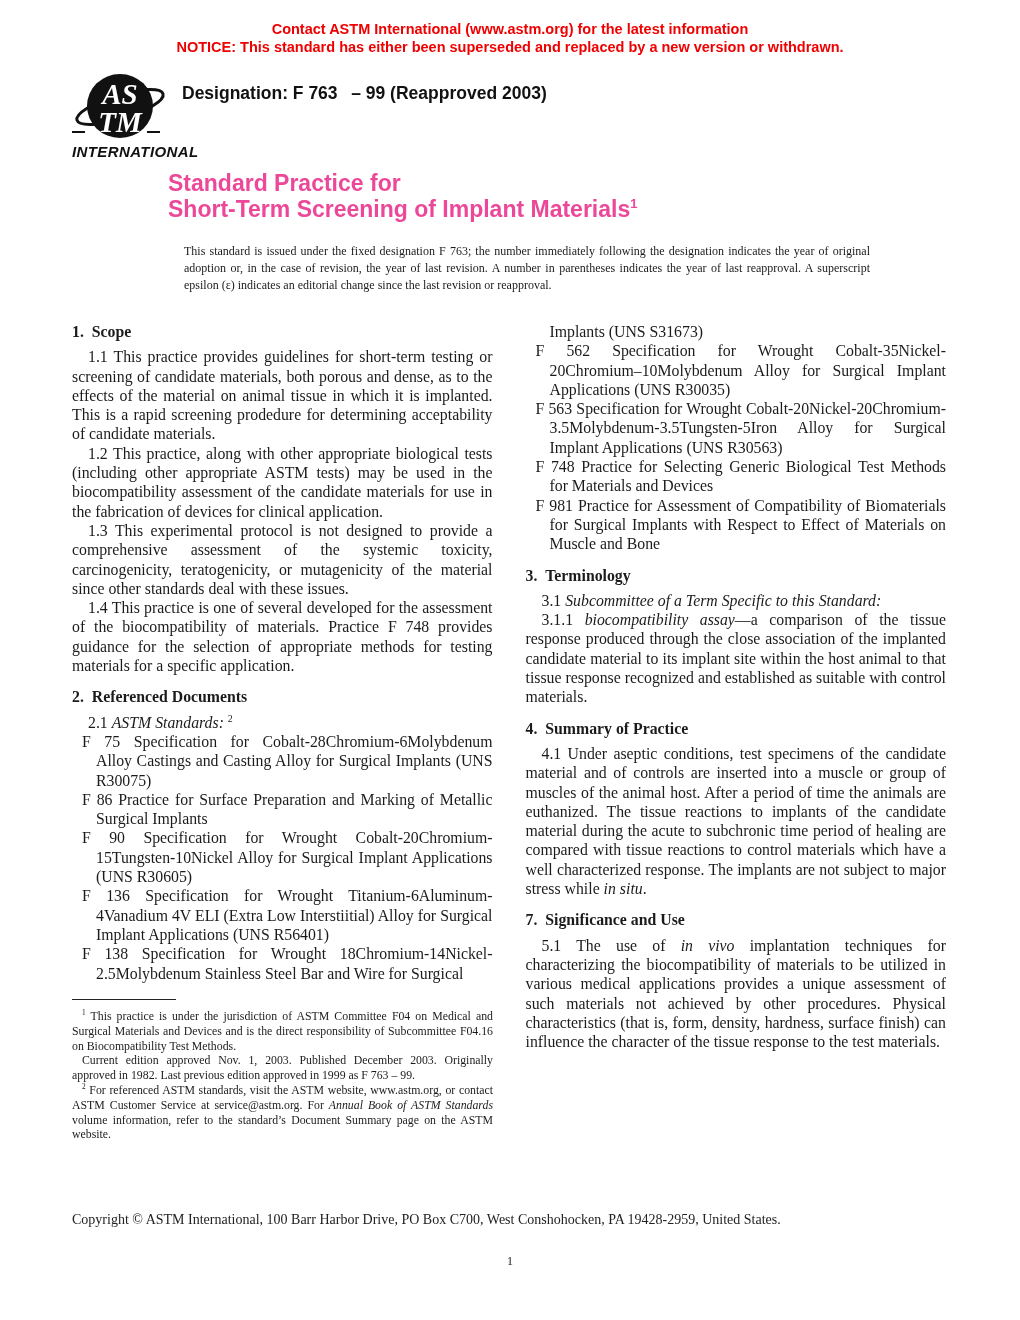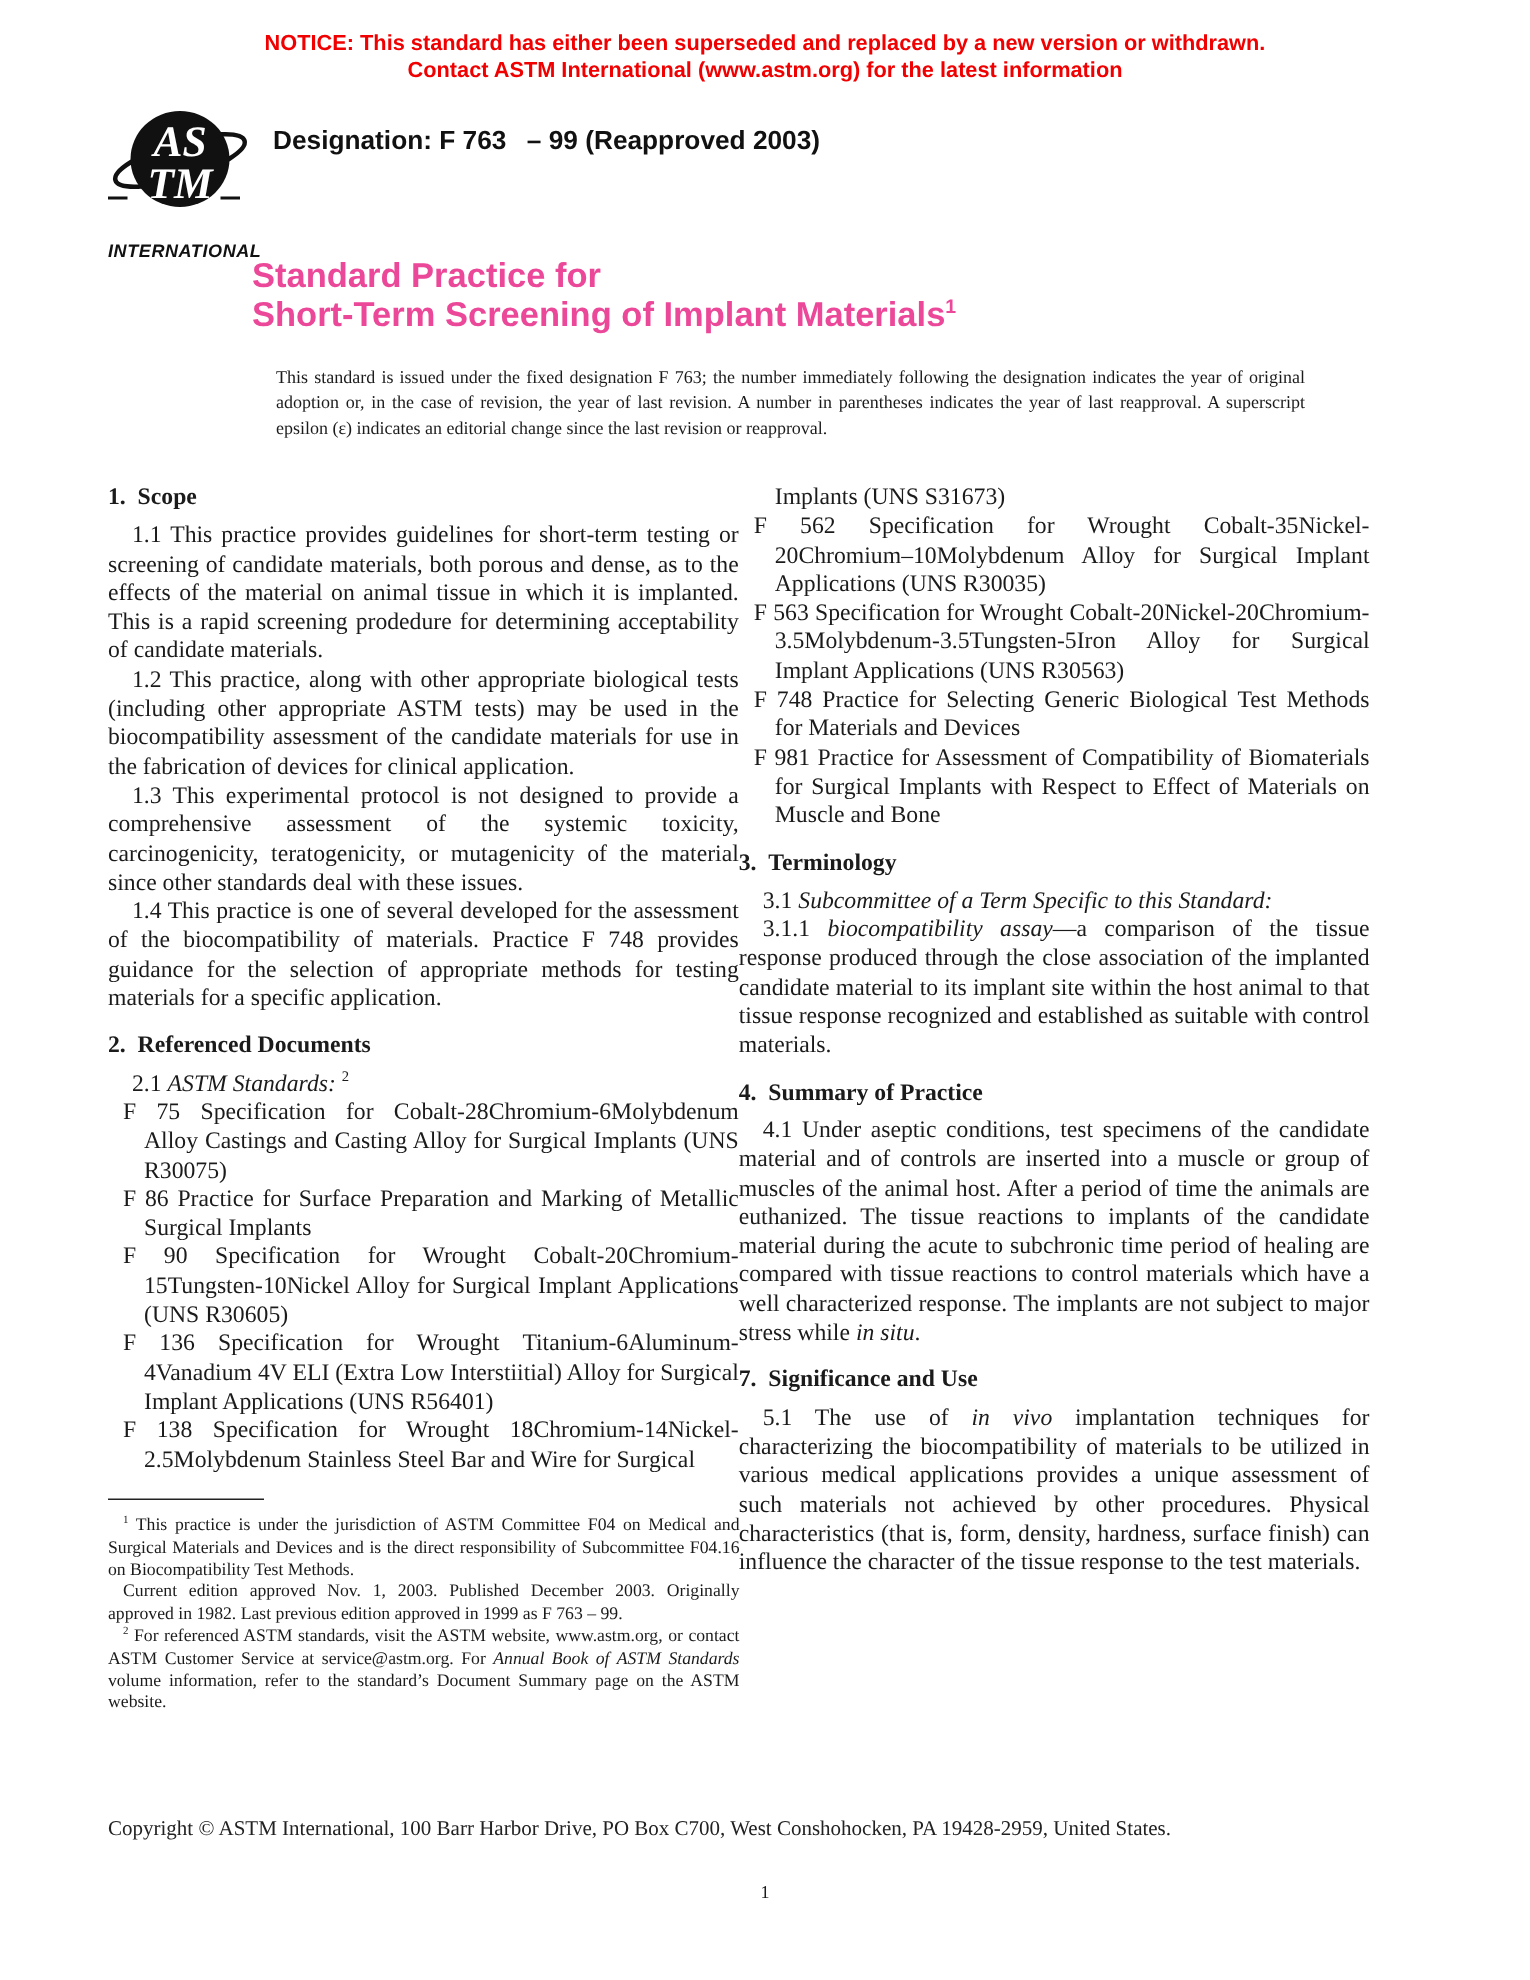--- a/index.html
+++ b/index.html
@@ -16,22 +16,22 @@
     font-size:14.5px;line-height:17.5px;color:#f00000;
   }
 
   
   .header{position:absolute;top:74px;left:72px;display:flex;align-items:flex-start;}
   .logo{position:relative;width:96px;}
   .logo svg{display:block;}
   .logo .dashes{position:absolute;left:0;right:8px;top:57px;display:flex;justify-content:space-between;}
   .logo .dashes span{width:13px;border-top:2.5px solid #111;}
   .logo .intl{
-    margin-top:18px;font-family:"Liberation Sans",sans-serif;font-weight:bold;
-    font-style:italic;font-size:12px;letter-spacing:.4px;color:#111;white-space:nowrap;
+    margin-top:1px;font-family:"Liberation Sans",sans-serif;font-weight:bold;
+    font-style:italic;font-size:15px;letter-spacing:.4px;color:#111;white-space:nowrap;
   }
   .designation{
     margin-left:14px;margin-top:9px;font-family:"Liberation Sans",sans-serif;
     font-weight:bold;font-size:17.5px;color:#111;text-align:center;
   }
 
   
   .title-block{
     position:absolute;top:170px;left:168px;
     font-family:"Liberation Sans",sans-serif;font-weight:bold;
@@ -39,21 +39,21 @@
   }
   .title-block sup{font-size:13px;}
 
   
   .preamble{
     position:absolute;top:243px;left:184px;width:686px;
     font-size:12px;line-height:17px;text-align:justify;
   }
 
   
-  .columns{position:absolute;top:322px;left:72px;width:874px;display:flex;}
+  .columns{position:absolute;top:322px;left:72px;width:874px;display:flex;gap:33px;}
   .col{width:420.5px;font-size:15.8px;line-height:19.3px;text-align:justify;}
   .sec{font-weight:bold;font-size:15.8px;margin:12px 0 6px 0;text-align:left;}
   .col .sec:first-child{margin-top:0;}
   .para{text-indent:16px;}
   .ref{padding-left:24px;text-indent:-14px;}
   .ref-cont{padding-left:24px;}
   sup{font-size:.62em;line-height:0;vertical-align:super;}
   .run-i{font-style:italic;}
 
   
@@ -67,22 +67,22 @@
   
   .copyright{position:absolute;top:1212px;left:72px;font-size:14px;color:#222;}
   .pageno{position:absolute;top:1254px;left:0;width:100%;text-align:center;font-size:12px;}
 </style>
 </head>
 <body>
 
 <div class="page">
 
   <div class="notice">
+    <div>Contact ASTM International (www.astm.org) for the latest information</div>
     <div>NOTICE: This standard has either been superseded and replaced by a new version or withdrawn.</div>
-    <div>Contact ASTM International (www.astm.org) for the latest information</div>
   </div>
 
   <div class="header">
     <div class="logo">
       <svg width="96" height="68" viewBox="0 0 96 68" aria-hidden="true">
         <ellipse cx="48" cy="33" rx="45" ry="12" fill="none" stroke="#111" stroke-width="3" transform="rotate(-17 48 33)"></ellipse>
         <ellipse cx="48" cy="32" rx="33" ry="32" fill="#111"></ellipse>
         <text x="48" y="30" text-anchor="middle" font-family="Liberation Serif, serif" font-style="italic" font-weight="bold" font-size="29" fill="#ffffff">AS</text>
         <text x="48" y="58" text-anchor="middle" font-family="Liberation Serif, serif" font-style="italic" font-weight="bold" font-size="29" fill="#ffffff">TM</text>
       </svg>

